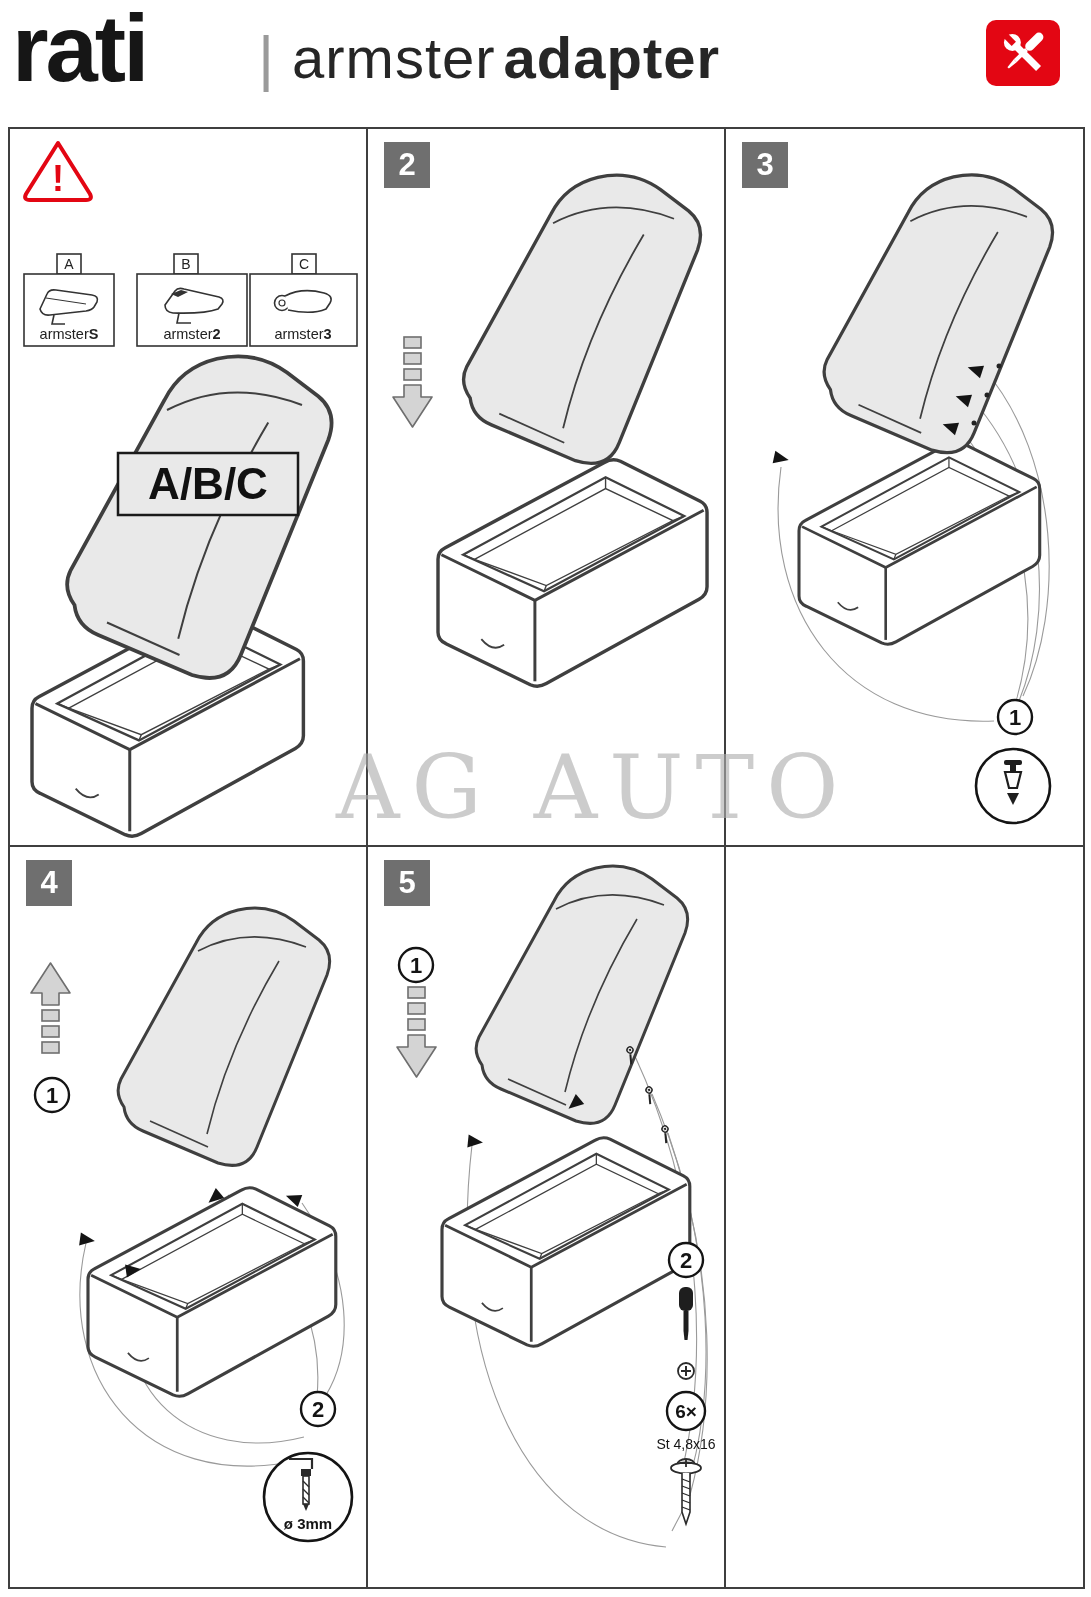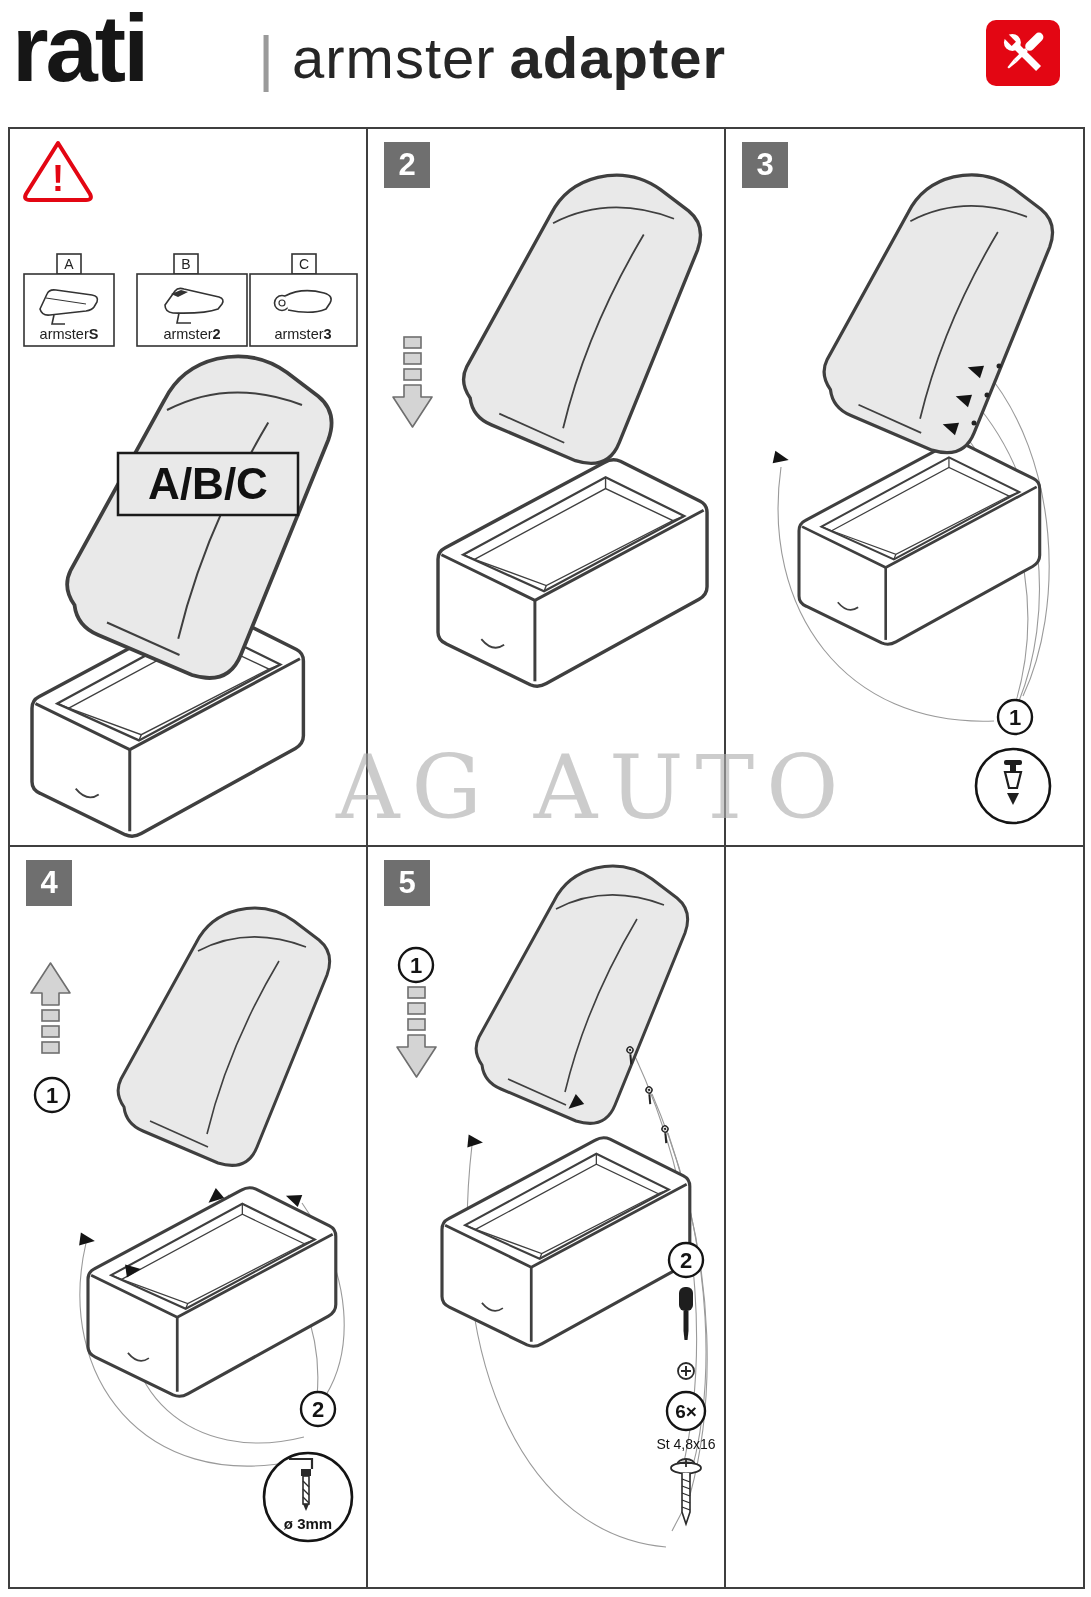--- a/index.html
+++ b/index.html
@@ -5,21 +5,21 @@
   *{margin:0;padding:0;box-sizing:border-box}
   html,body{background:#fff}
   body{width:1091px;height:1597px;position:relative;font-family:"Liberation Sans",sans-serif;color:#1b1b1b;overflow:hidden}
   .page{position:absolute;inset:0;background:#fff}
 
   
   .header{position:absolute;left:0;top:0;width:1091px;height:127px;background:#fff}
   .logo{position:absolute;left:12px;top:2px;font-size:94px;font-weight:800;letter-spacing:-3px;color:#161616;line-height:1}
   .hdr-sep{position:absolute;left:258px;top:22px;font-size:62px;font-weight:300;color:#9a9a9a}
   .hdr-title{position:absolute;left:292px;top:24px;font-size:58px;letter-spacing:1px;color:#262626;font-weight:400;white-space:nowrap}
-  .hdr-title .bold{font-weight:700;margin-left:14px}
+  .hdr-title .bold{font-weight:700;margin-left:8px}
   .tools-badge{position:absolute;left:986px;top:20px;width:74px;height:66px}
 
   
   .watermark{position:absolute;left:336px;top:736px;z-index:30;font-family:"DejaVu Serif",serif;
     font-size:88px;letter-spacing:12px;color:#aeaeae;opacity:.62;white-space:nowrap;pointer-events:none}
 
   
   .grid{position:absolute;left:8px;top:127px;width:1077px;height:1462px;display:grid;
     grid-template-columns:356px 356px 357px;grid-template-rows:716px 740px;
     gap:2px;background:#3f3f3f;border:2px solid #3f3f3f;z-index:1}

